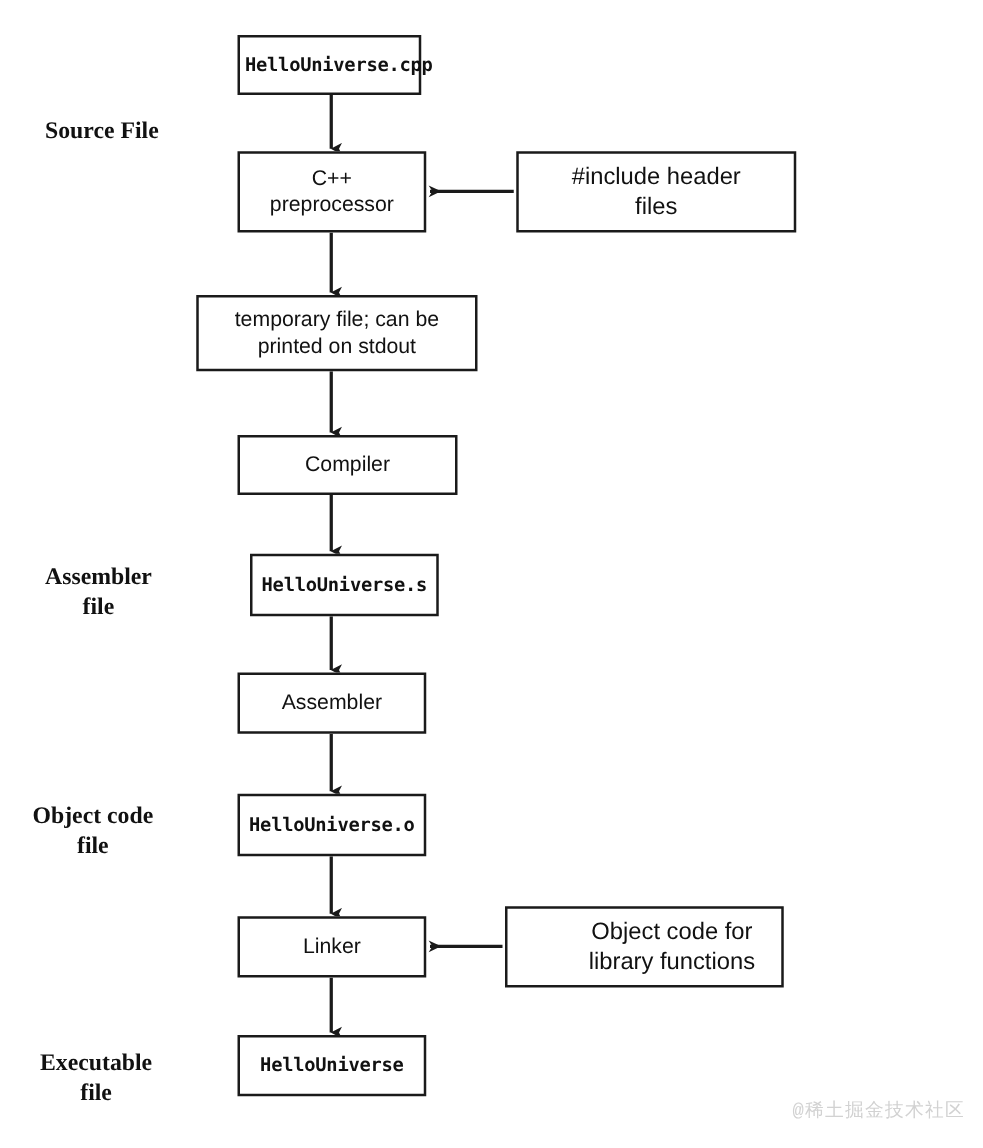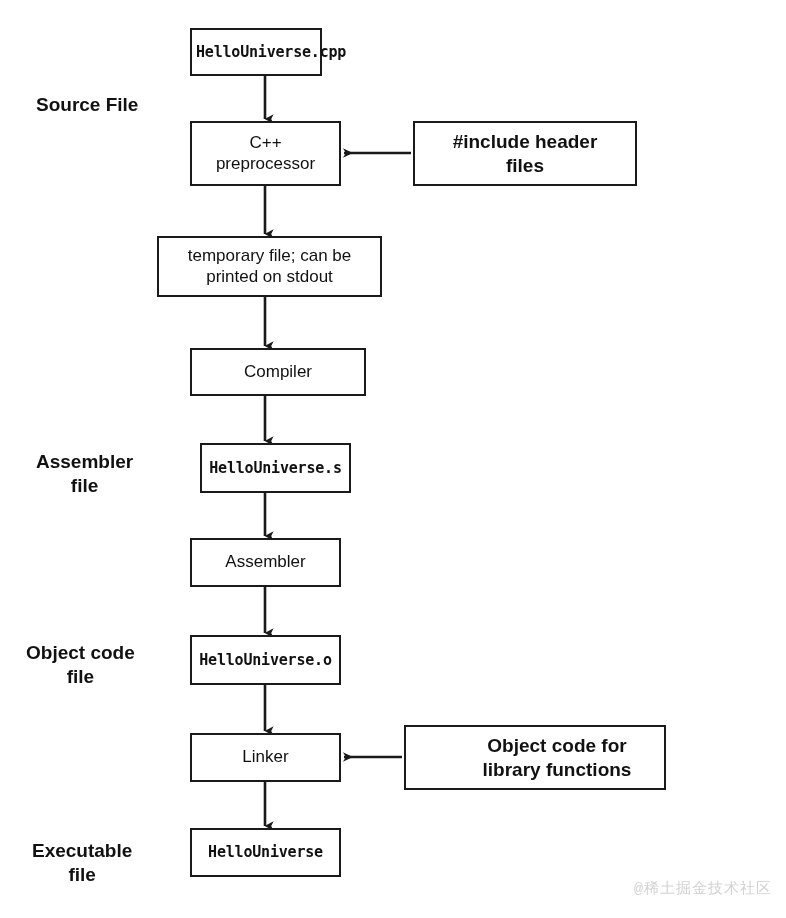--- a/index.html
+++ b/index.html
@@ -46,25 +46,25 @@
     letter-spacing: -0.2px;
   }
   .sans .txt {
     font-family: "Liberation Sans", sans-serif;
     font-size: 17px;
     font-weight: 400;
   }
   .bold .txt {
     font-family: "Liberation Sans", sans-serif;
     font-size: 19px;
-    font-weight: 700;
+    font-weight: 400;
   }
   .stage-label {
     position: absolute;
-    font-family: Liberation Sans, sans-serif;
+    font-family: Liberation Serif, serif;
     font-size: 19px;
     font-weight: 700;
     color: #111111;
     text-align: center;
     line-height: 1.26;
     white-space: pre-line;
   }
   .watermark {
     position: absolute;
     right: 14px;
@@ -105,21 +105,21 @@
         <line x1="265" y1="396" x2="265" y2="441" marker-end="url(#arrowdown)"></line>
         <line x1="265" y1="493" x2="265" y2="536" marker-end="url(#arrowdown)"></line>
         <line x1="265" y1="587" x2="265" y2="633" marker-end="url(#arrowdown)"></line>
         <line x1="265" y1="685" x2="265" y2="731" marker-end="url(#arrowdown)"></line>
         <line x1="402" y1="757" x2="344" y2="757" marker-end="url(#arrowleft)"></line>
         <line x1="265" y1="782" x2="265" y2="826" marker-end="url(#arrowdown)"></line>
       </g>
   </svg>
 
   <div id="nodes-layer">
-      <div class="node mono" style="left: 190px; top: 28px; width: 132px; height: 48px;">
+      <div class="node mono" style="left: 190px; top: 28px; width: 147px; height: 48px;">
         <span class="txt">HelloUniverse.cpp</span>
       </div>
       <div class="node sans" style="left: 190px; top: 121px; width: 151px; height: 65px;">
         <span class="txt">C++
 preprocessor</span>
       </div>
       <div class="node bold" style="left: 413px; top: 121px; width: 224px; height: 65px;">
         <span class="txt">#include header
 files</span>
       </div>
@@ -135,21 +135,21 @@
       </div>
       <div class="node sans" style="left: 190px; top: 538px; width: 151px; height: 49px;">
         <span class="txt">Assembler</span>
       </div>
       <div class="node mono" style="left: 190px; top: 635px; width: 151px; height: 50px;">
         <span class="txt">HelloUniverse.o</span>
       </div>
       <div class="node sans" style="left: 190px; top: 733px; width: 151px; height: 49px;">
         <span class="txt">Linker</span>
       </div>
-      <div class="node bold" style="left: 404px; top: 725px; width: 262px; height: 65px; padding-left: 44px;">
+      <div class="node bold" style="left: 404px; top: 725px; width: 223px; height: 65px; padding-left: 44px;">
         <span class="txt">Object code for
 library functions</span>
       </div>
       <div class="node mono" style="left: 190px; top: 828px; width: 151px; height: 49px;">
         <span class="txt">HelloUniverse</span>
       </div>
     </div>
   <div id="labels-layer">
       <div class="stage-label" style="left: 36px; top: 93px;">Source File</div>
       <div class="stage-label" style="left: 36px; top: 450px;">Assembler

